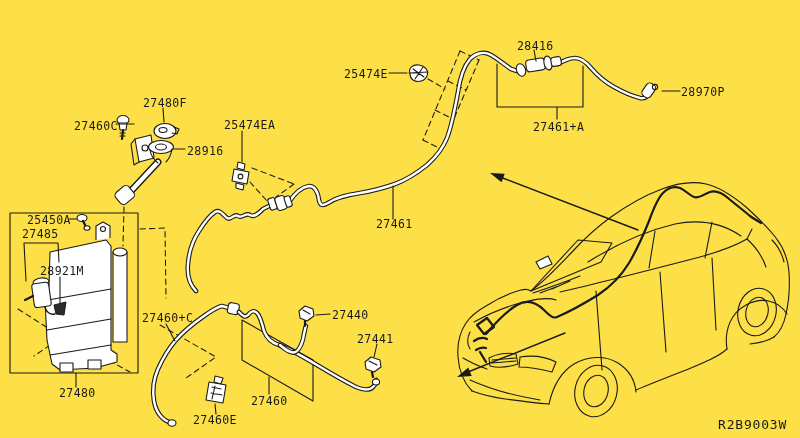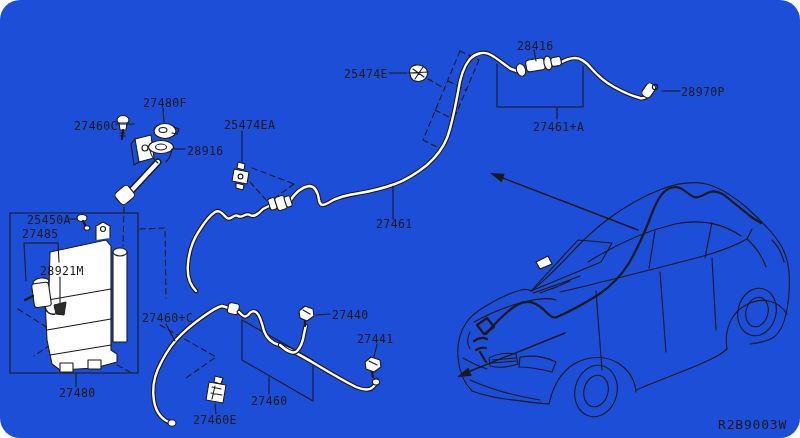--- a/index.html
+++ b/index.html
@@ -1,17 +1,17 @@
 <!DOCTYPE html>
 <html><head>
 <meta charset="utf-8">
 <style>
   html,body{margin:0;padding:0;background:#ffffff;}
-  .stage{position:relative;width:800px;height:438px;background:#1d4ed8;overflow:hidden;
-         font-family:"DejaVu Sans Mono", monospace;border-radius:20px;}
+  .stage{position:relative;width:800px;height:438px;background:#fde047;overflow:hidden;
+         font-family:"DejaVu Sans Mono", monospace;}
   svg{display:block}
   .ln{fill:none;stroke:#1a1a1a;stroke-width:1.1;stroke-linecap:round;stroke-linejoin:round;}
   .ln2{fill:none;stroke:#1a1a1a;stroke-width:1.4;stroke-linecap:round;stroke-linejoin:round;}
   .thick{fill:none;stroke:#1a1a1a;stroke-width:2.2;stroke-linecap:round;stroke-linejoin:round;}
   .tube-o{fill:none;stroke:#1a1a1a;stroke-width:4.6;stroke-linecap:round;stroke-linejoin:round;}
   .tube-i{fill:none;stroke:#ffffff;stroke-width:2.4;stroke-linecap:round;stroke-linejoin:round;}
   .neck-o{fill:none;stroke:#1a1a1a;stroke-width:7;stroke-linecap:round;}
   .neck-i{fill:none;stroke:#ffffff;stroke-width:4.2;stroke-linecap:round;}
   .dash{fill:none;stroke:#1a1a1a;stroke-width:1.05;stroke-dasharray:5.5 4;stroke-linecap:round;}
   .fillpart{fill:#ffffff;stroke:#1a1a1a;stroke-width:1.1;stroke-linejoin:round;}

